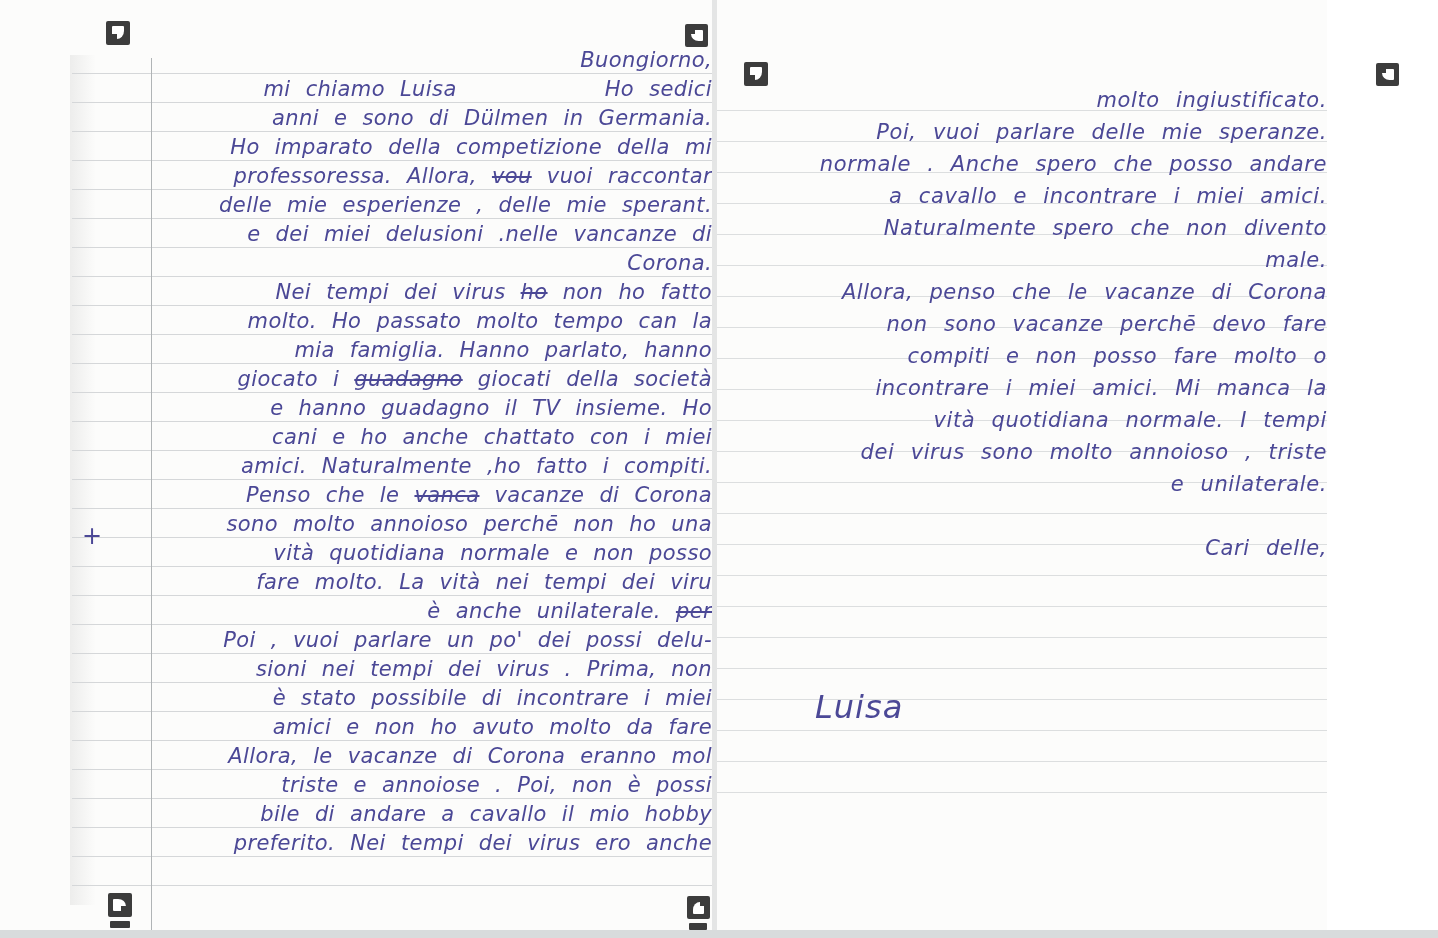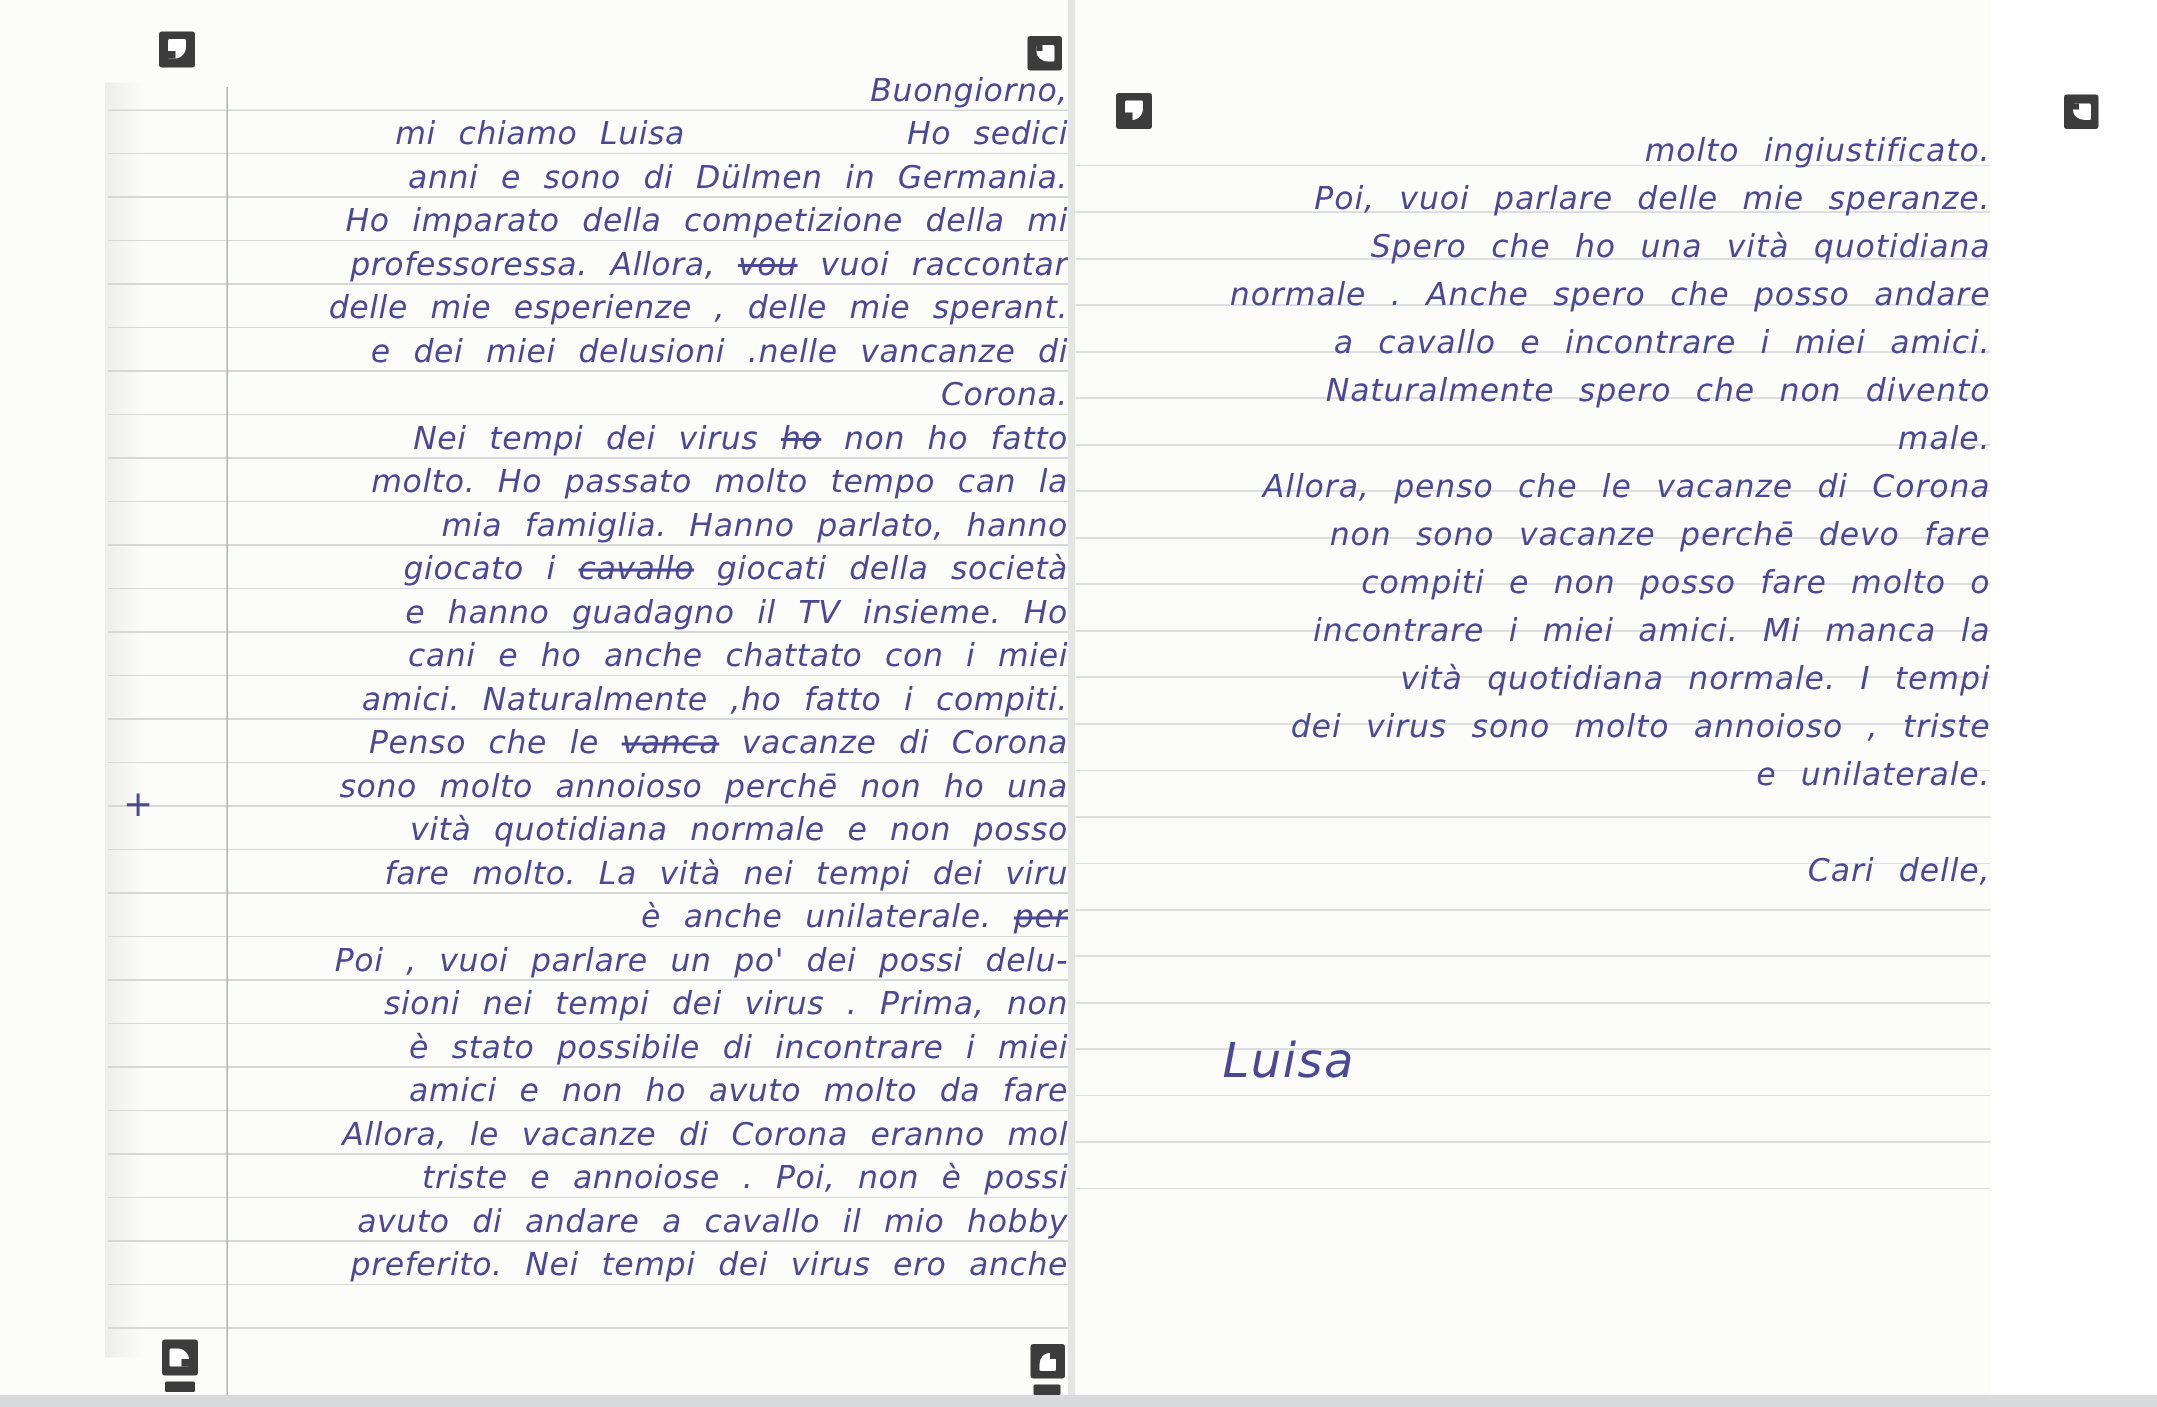--- a/index.html
+++ b/index.html
@@ -73,50 +73,49 @@
         <div class="hw-line"><span>mi chiamo Luisa</span><span class="spacer" style="width: 148px;"></span><span>Ho sedici</span></div>
         <div class="hw-line"><span>anni e sono di Dülmen in Germania.</span></div>
         <div class="hw-line"><span>Ho imparato della competizione della mi</span></div>
         <div class="hw-line"><span>professoressa.  Allora, </span><span class="struck">vou</span><span> vuoi raccontar</span></div>
         <div class="hw-line"><span>delle mie esperienze , delle mie sperant.</span></div>
         <div class="hw-line"><span>e dei miei delusioni .nelle vancanze di</span></div>
         <div class="hw-line"><span>Corona.</span></div>
         <div class="hw-line"><span>Nei tempi dei virus </span><span class="struck">ho</span><span> non ho fatto</span></div>
         <div class="hw-line"><span>molto.  Ho passato molto tempo can la</span></div>
         <div class="hw-line"><span>mia famiglia.  Hanno parlato, hanno</span></div>
-        <div class="hw-line"><span>giocato i </span><span class="struck">cavallo</span><span> giocati della società</span></div>
+        <div class="hw-line"><span>giocato i </span><span class="struck">guadagno</span><span> giocati della società</span></div>
         <div class="hw-line"><span>e hanno guadagno il TV insieme.  Ho</span></div>
         <div class="hw-line"><span>cani e ho anche chattato con i miei</span></div>
         <div class="hw-line"><span>amici. Naturalmente ,ho fatto i compiti.</span></div>
         <div class="hw-line"><span>Penso che le </span><span class="struck">vanca</span><span> vacanze di Corona</span></div>
         <div class="hw-line"><span>sono molto annoioso perchē non ho una</span></div>
         <div class="hw-line"><span>vità quotidiana normale e non posso</span></div>
         <div class="hw-line"><span>fare molto.  La vità nei tempi dei viru</span></div>
         <div class="hw-line"><span>è anche unilaterale. </span><span class="struck">per</span></div>
         <div class="hw-line"><span>Poi , vuoi parlare un po' dei possi delu-</span></div>
         <div class="hw-line"><span>sioni nei tempi dei virus .  Prima, non</span></div>
         <div class="hw-line"><span>è stato possibile di incontrare i miei</span></div>
         <div class="hw-line"><span>amici e non ho avuto molto da fare</span></div>
         <div class="hw-line"><span>Allora, le vacanze di Corona eranno mol</span></div>
         <div class="hw-line"><span>triste e annoiose .  Poi, non è possi</span></div>
-        <div class="hw-line"><span>avuto di andare a cavallo il mio hobby</span></div>
+        <div class="hw-line"><span>bile di andare a cavallo il mio hobby</span></div>
         <div class="hw-line"><span>preferito.  Nei tempi dei virus ero anche</span></div>
       </div>
     <div class="margin-mark">+</div>
   </div>
 
   <div class="page-gap"></div>
 
   <div class="page page-2">
     <div class="ruling ruling-2"></div>
     <div class="margin-line margin-line-2"></div>
     <div class="hw-block hw-block-2" id="p2-lines">
         <div class="hw-line"><span>molto ingiustificato.</span></div>
         <div class="hw-line"><span>Poi, vuoi parlare delle mie speranze.</span></div>
-        <div class="hw-line"><span>Spero che ho una vità quotidiana</span></div>
         <div class="hw-line"><span>normale .  Anche spero che posso andare</span></div>
         <div class="hw-line"><span>a cavallo e incontrare i miei amici.</span></div>
         <div class="hw-line"><span>Naturalmente spero che non divento</span></div>
         <div class="hw-line"><span>male.</span></div>
         <div class="hw-line"><span>Allora, penso che le vacanze di Corona</span></div>
         <div class="hw-line"><span>non sono vacanze perchē devo fare</span></div>
         <div class="hw-line"><span>compiti e non posso fare molto o</span></div>
         <div class="hw-line"><span>incontrare i miei amici. Mi manca la</span></div>
         <div class="hw-line"><span>vità quotidiana normale. I tempi</span></div>
         <div class="hw-line"><span>dei virus sono molto annoioso , triste</span></div>

